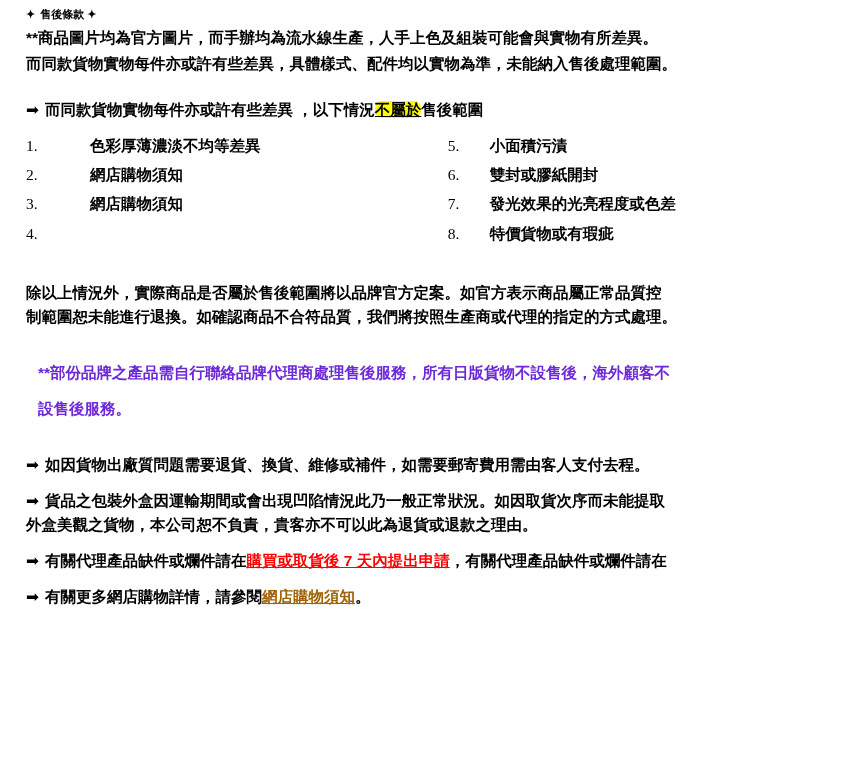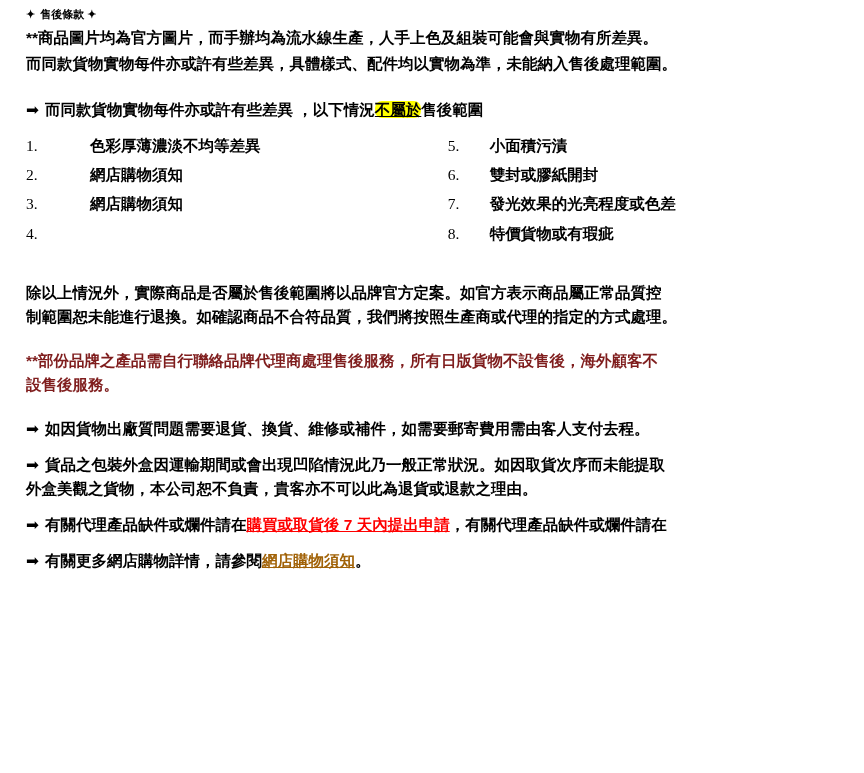--- a/index.html
+++ b/index.html
@@ -90,24 +90,24 @@
     font-weight: normal;
     font-size: 15.5px;
   }
   .num.narrow {
     width: 42px;
     flex: 0 0 42px;
   }
   .item-text { font-weight: bold; }
 
   .warn-block {
-    color: #7f1d1d;
+    color: #6d28d9;
     font-weight: bold;
     text-align: justify;
-    margin: 0;
+    margin: 12px;
   }
   .note-block {
     font-weight: bold;
     text-align: justify;
     margin: 0;
   }
 </style>
 </head>
 <body>
 

